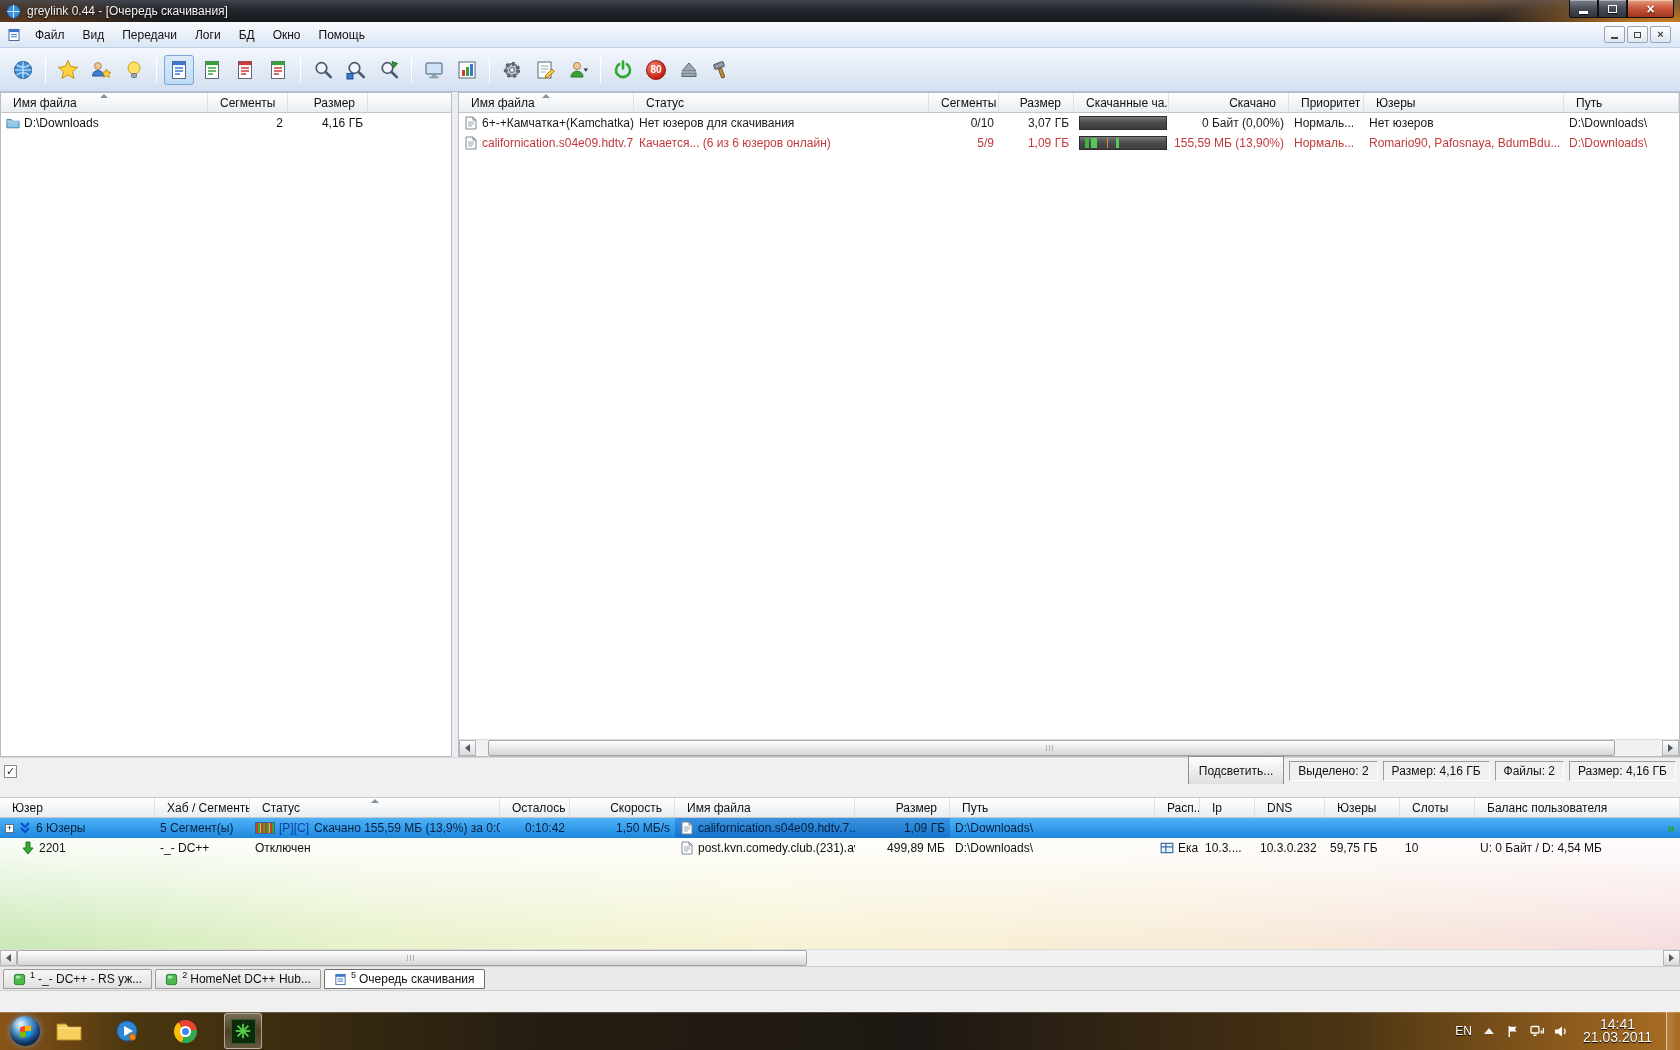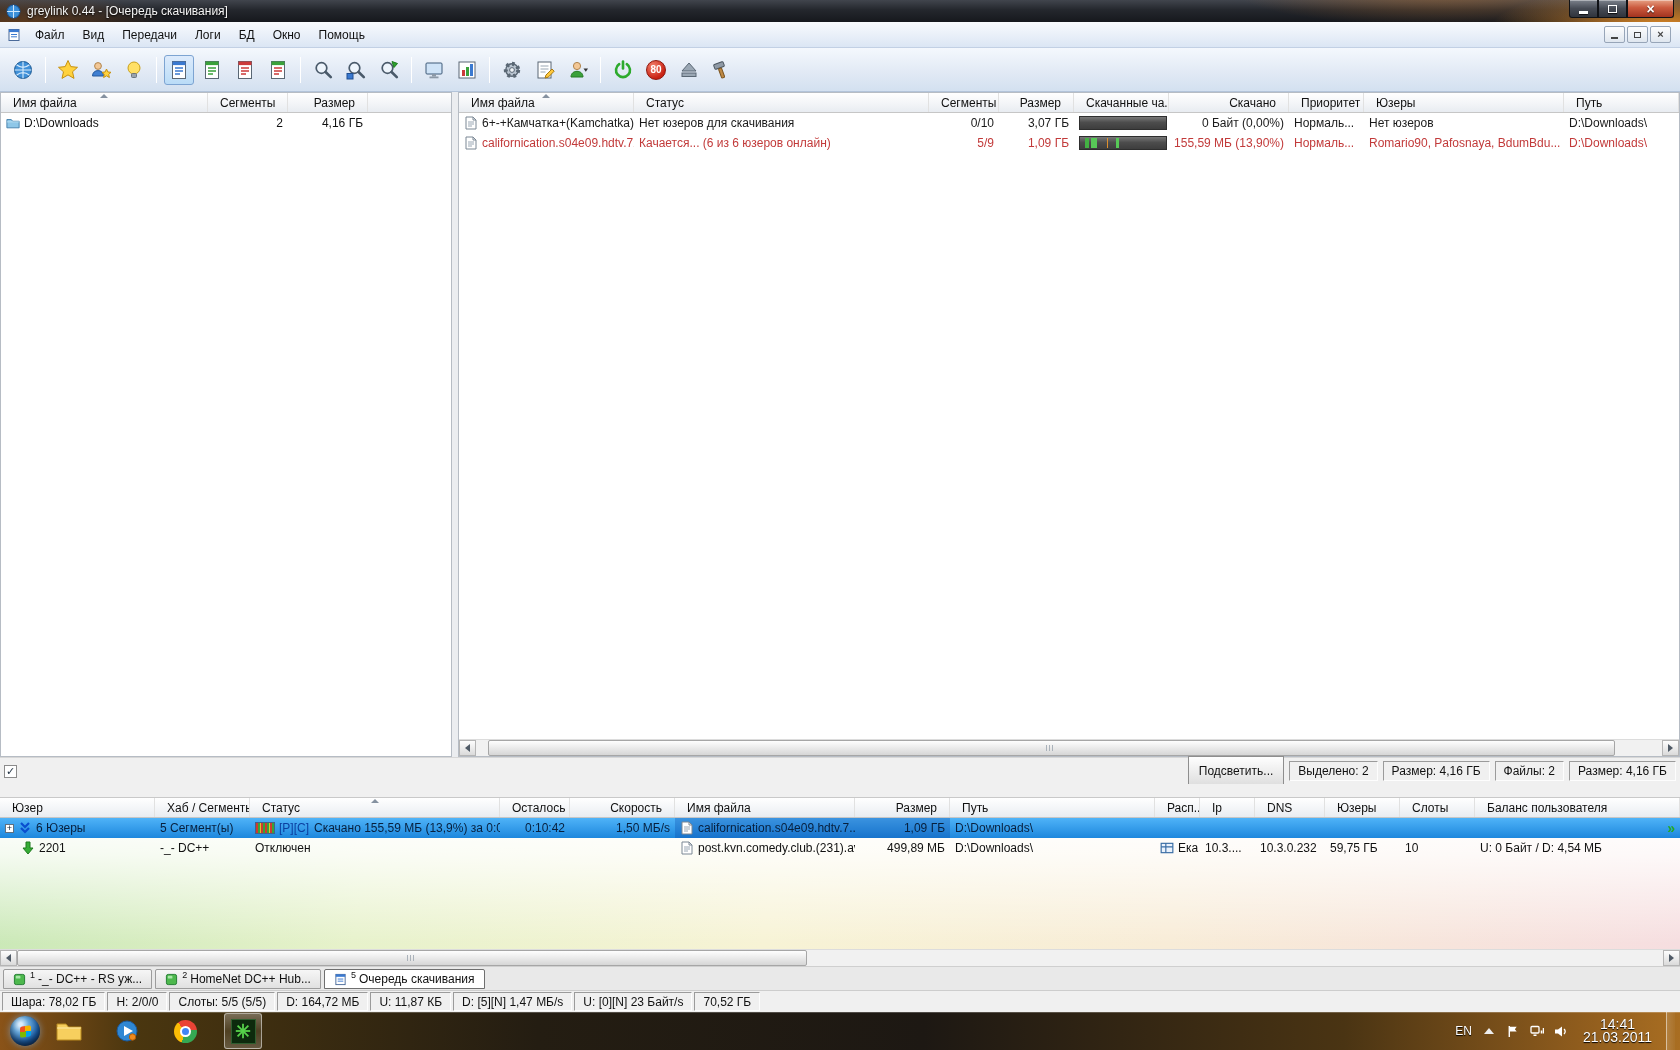--- a/index.html
+++ b/index.html
@@ -626,30 +626,20 @@
             <rect x="2" y="1.5" width="10" height="2.6" fill="#3a79d0"></rect>
             <path d="M4 6.5h6M4 8.8h6" stroke="#3a79d0"></path>
           </svg>
         </span>
         <span class="tab-num">5</span>
         <span>Очередь скачивания</span>
       </div>
     </div>
 
   <div class="statusbar">
-    <div id="sb-cells" style="display:flex;gap:2px">
-        <div class="sunken">Шара: 78,02 ГБ</div>
-        <div class="sunken">H: 2/0/0</div>
-        <div class="sunken">Слоты: 5/5 (5/5)</div>
-        <div class="sunken">D: 164,72 МБ</div>
-        <div class="sunken">U: 11,87 КБ</div>
-        <div class="sunken">D: [5][N] 1,47 МБ/s</div>
-        <div class="sunken">U: [0][N] 23 Байт/s</div>
-        <div class="sunken">70,52 ГБ</div>
-      </div>
   </div>
 
   <div class="taskbar">
     <div class="start-orb">
         <span class="orb-flag"></span>
       </div>
     <div class="tb-apps" id="tb-apps">
         <div class="tb-slot">
           <span>
             <svg viewBox="0 0 26 22">

